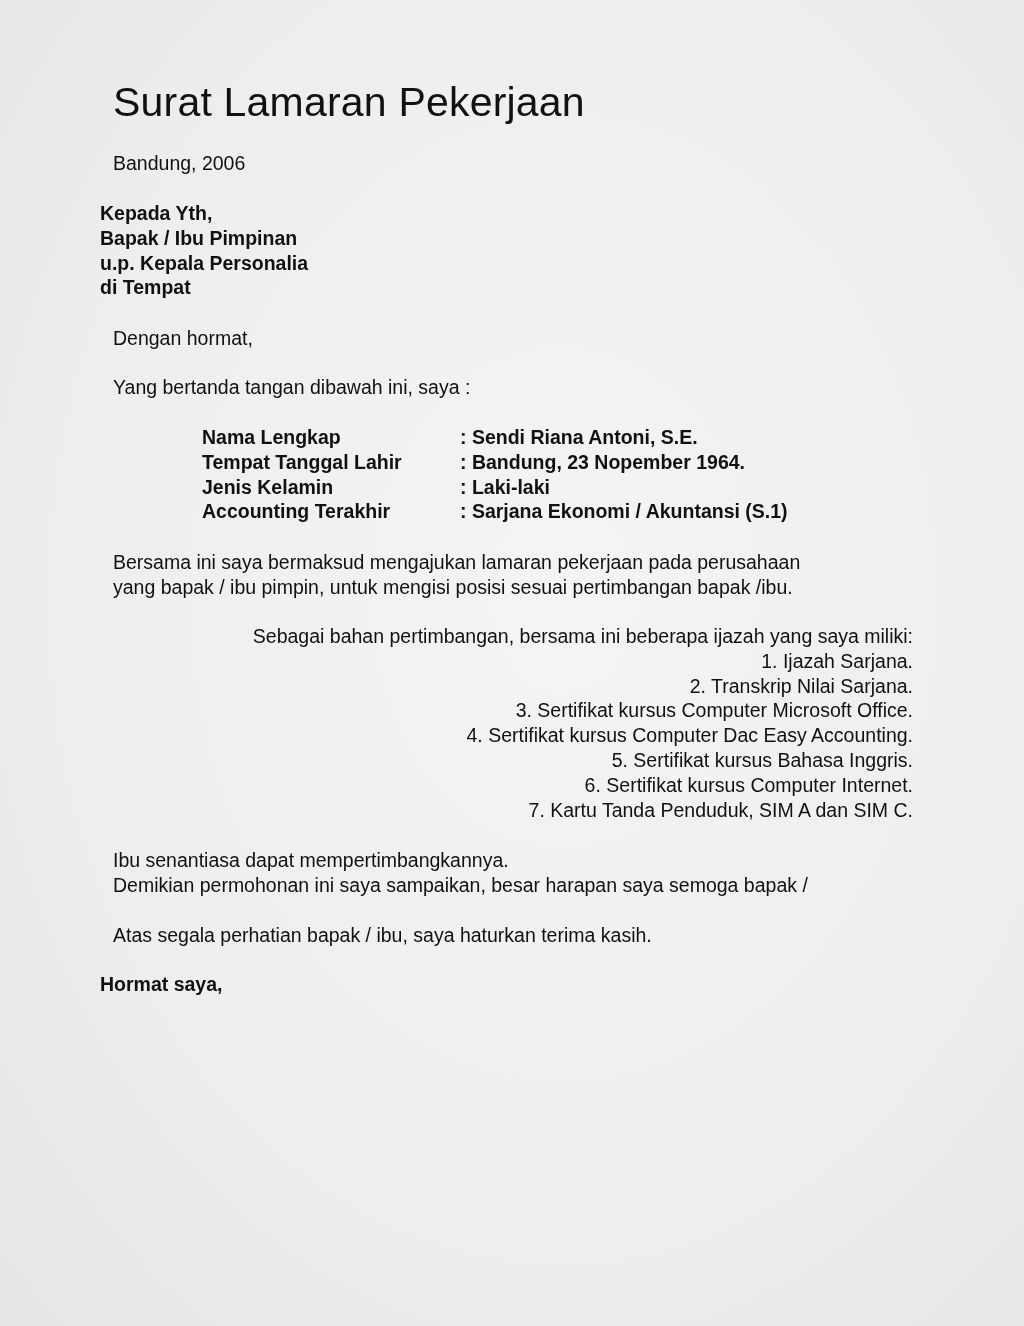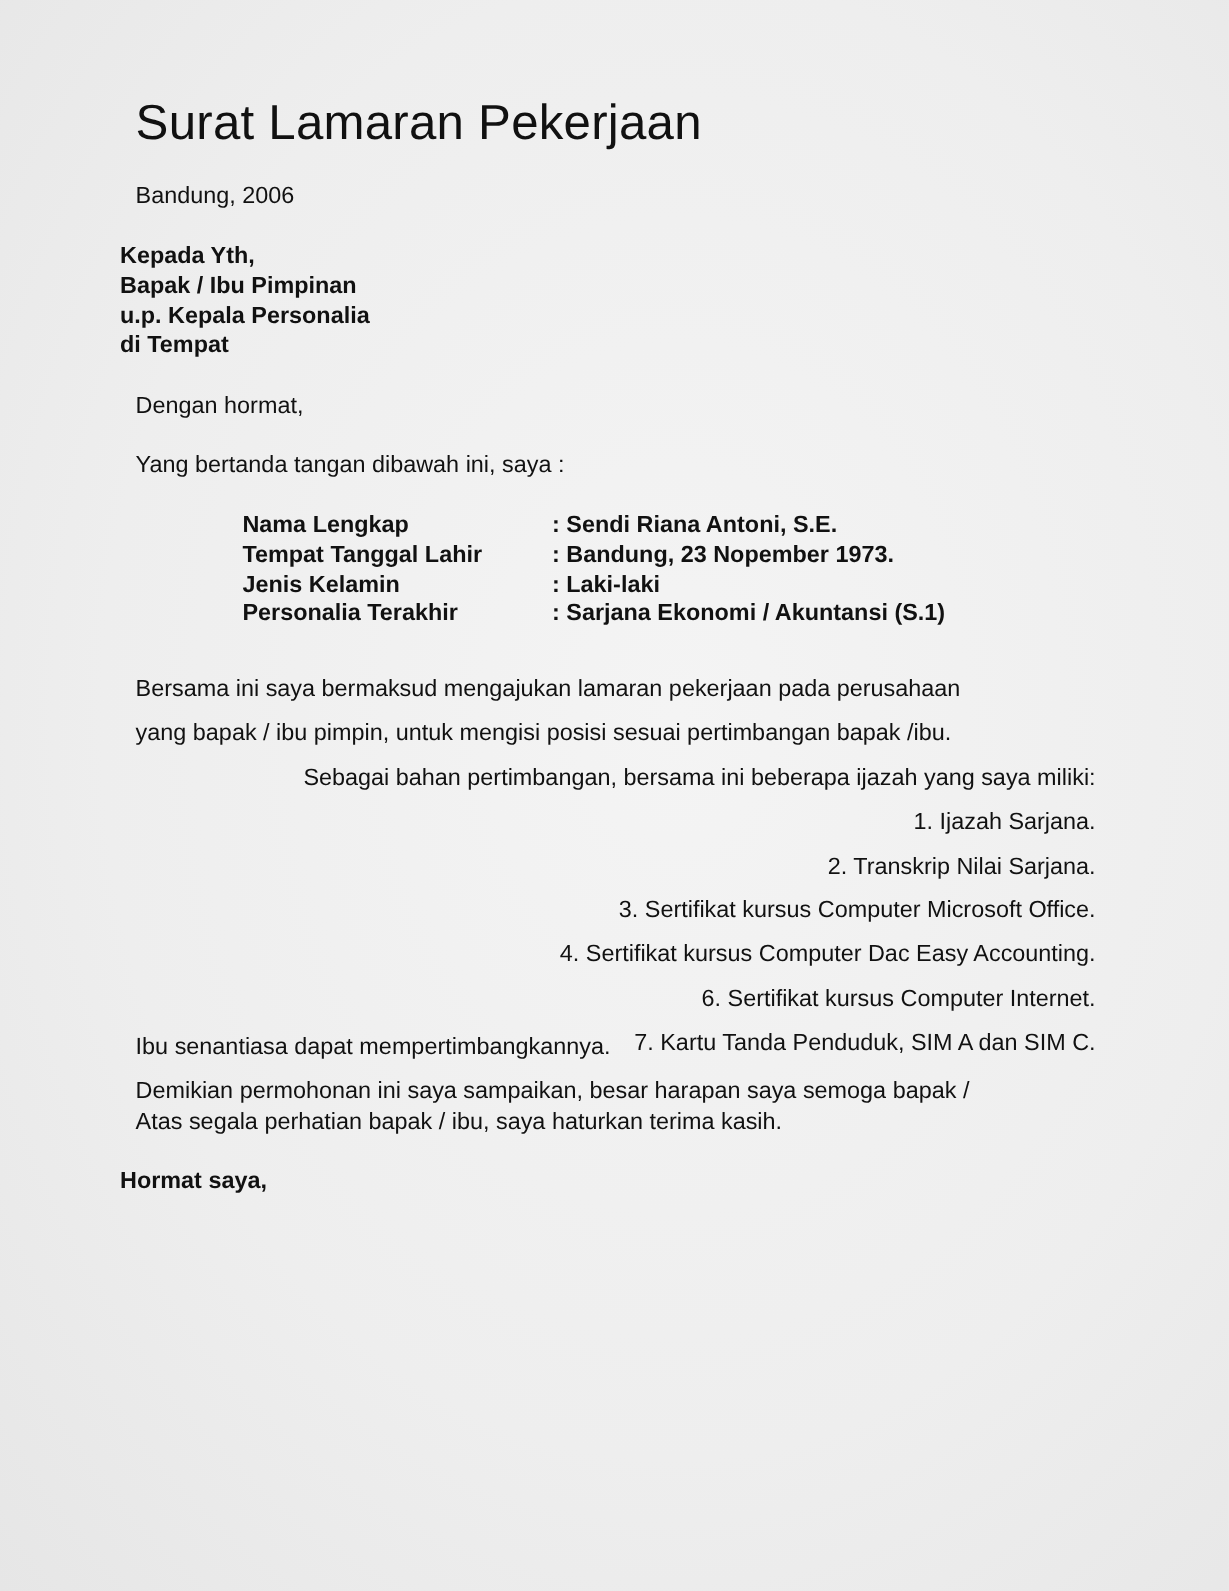--- a/index.html
+++ b/index.html
@@ -21,21 +21,21 @@
     margin: 0; line-height: 48px;
   }
   .line { position: absolute; left: 113px; font-size: 19.5px; line-height: 25px; white-space: nowrap; }
   .bold { font-weight: bold; }
   .block { position: absolute; left: 100px; font-size: 19.5px; line-height: 24.8px; }
   .block div { white-space: nowrap; }
   .idtable { position: absolute; left: 178px; top: 425px; font-size: 19.5px; font-weight: bold; line-height: 24.8px; }
   .idrow { display: flex; white-space: nowrap; margin-left: 24px; }
   .idlabel { width: 258px; }
   .para { position: absolute; left: 113px; font-size: 19.5px; line-height: 24.8px; width: 800px; }
-  .para div { white-space: nowrap; margin-top: 12px; }
+  .para div { white-space: nowrap; }
 </style>
 </head>
 <body>
 
 <div class="page">
 
   <h1 class="title">Surat Lamaran Pekerjaan</h1>
 
   <div class="line" style="top:151px;">Bandung, 2006</div>
 
@@ -50,43 +50,44 @@
 
   <div class="line" style="top:375px;">Yang bertanda tangan dibawah ini, saya :</div>
 
   <div class="idtable">
     <div class="idrow">
       <span class="idlabel">Nama Lengkap</span>
       <span>: Sendi Riana Antoni, S.E.</span>
     </div>
     <div class="idrow">
       <span class="idlabel">Tempat Tanggal Lahir</span>
-      <span>: Bandung, 23 Nopember 1973.</span>
+      <span>: Bandung, 23 Nopember 1964.</span>
     </div>
     <div class="idrow">
       <span class="idlabel">Jenis Kelamin</span>
       <span>: Laki-laki</span>
     </div>
     <div class="idrow">
-      <span class="idlabel">Personalia Terakhir</span>
+      <span class="idlabel">Accounting Terakhir</span>
       <span>: Sarjana Ekonomi / Akuntansi (S.1)</span>
     </div>
   </div>
 
   <div class="para" style="top:550px;">
     <div>Bersama ini saya bermaksud mengajukan lamaran pekerjaan pada perusahaan</div>
     <div>yang bapak / ibu pimpin, untuk mengisi posisi sesuai pertimbangan bapak /ibu.</div>
   </div>
 
   <div class="para" style="top:624px;text-align:right;">
     <div>Sebagai bahan pertimbangan, bersama ini beberapa ijazah yang saya miliki:</div>
     <div>1. Ijazah Sarjana.</div>
     <div>2. Transkrip Nilai Sarjana.</div>
     <div>3. Sertifikat kursus Computer Microsoft Office.</div>
     <div>4. Sertifikat kursus Computer Dac Easy Accounting.</div>
+    <div>5. Sertifikat kursus Bahasa Inggris.</div>
     <div>6. Sertifikat kursus Computer Internet.</div>
     <div>7. Kartu Tanda Penduduk, SIM A dan SIM C.</div>
   </div>
 
   <div class="para" style="top:848px;">
     <div>Ibu senantiasa dapat mempertimbangkannya.</div>
     <div>Demikian permohonan ini saya sampaikan, besar harapan saya semoga bapak /</div>
   </div>
 
   <div class="line" style="top:923px;">Atas segala perhatian bapak / ibu, saya haturkan terima kasih.</div>

